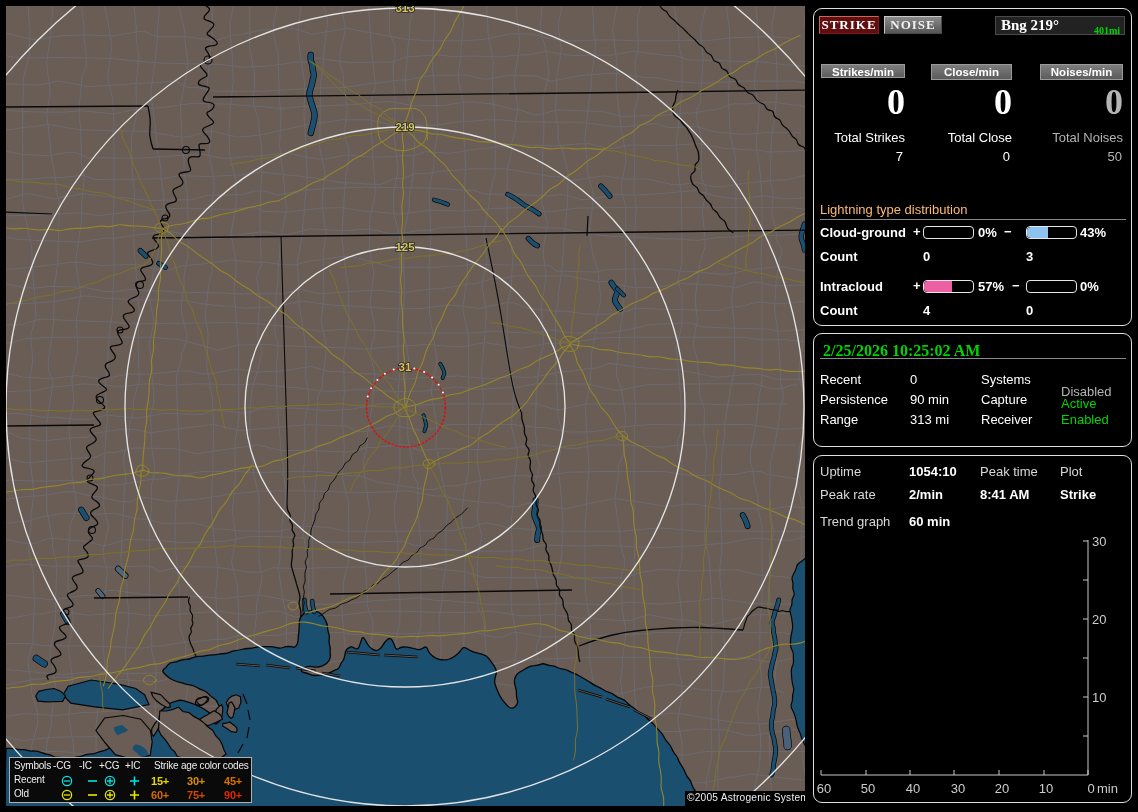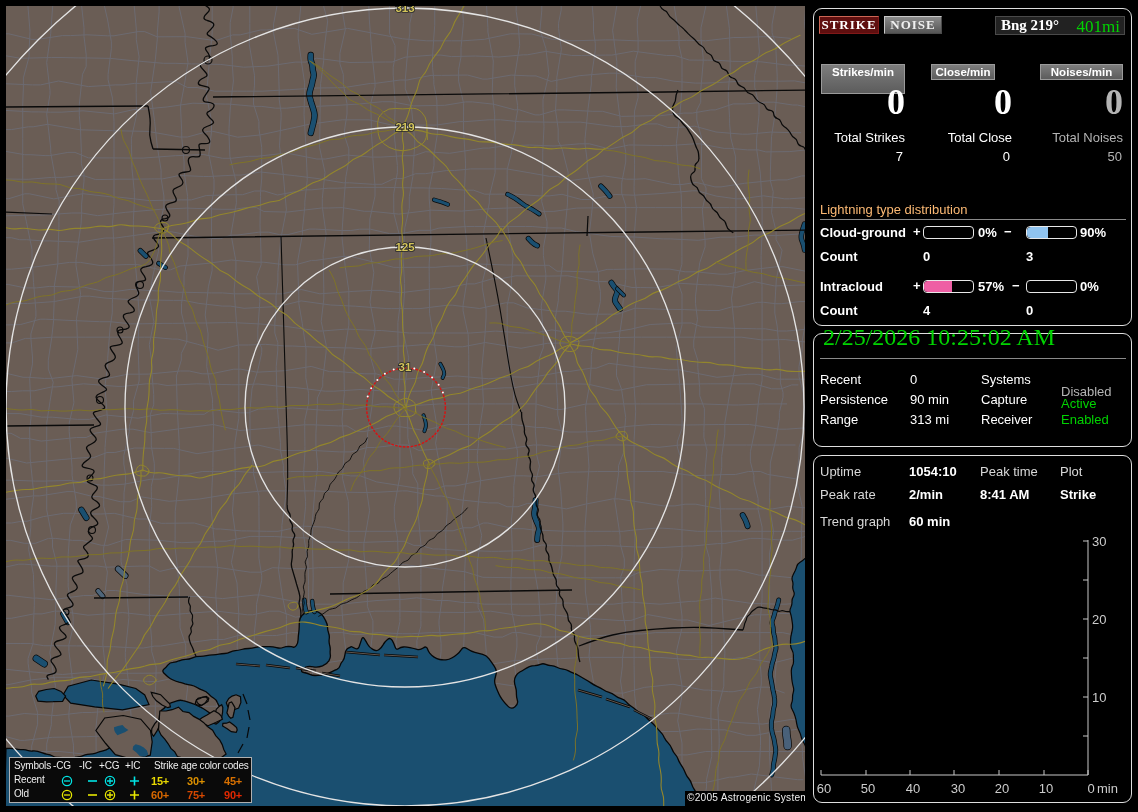--- a/index.html
+++ b/index.html
@@ -343,62 +343,62 @@
 </div>
 
 <div class="box" style="left:813px;top:8px;width:317px;height:316px"></div>
 <div class="box" style="left:813px;top:333px;width:317px;height:112px"></div>
 <div class="box" style="left:813px;top:455px;width:317px;height:346px"></div>
 
 <div class="btn" style="left:819px;top:16px;width:60px;height:18px;background:#5f0f0f;border:1px solid;border-color:#c65 #801818 #801818 #c65;font-size:13px;line-height:16px;letter-spacing:1px;font-family:'Liberation Serif',serif">STRIKE</div>
 <div class="btn" style="left:884px;top:16px;width:58px;height:18px;background:linear-gradient(#8a8a8a,#555);border:1px solid;border-color:#c8c8c8 #4a4a4a #4a4a4a #c8c8c8;font-size:13px;line-height:16px;letter-spacing:1px;font-family:'Liberation Serif',serif;color:#f0f0f0">NOISE</div>
 <div class="abs" style="left:995px;top:16px;width:128px;height:17px;background:#222;border:1px solid #4a4a4a;font-family:'Liberation Serif',serif">
  <span class="abs" style="left:5px;top:0;color:#fff;font-weight:bold;font-size:15px">Bng 219°</span>
- <span class="abs" style="right:4px;top:0;color:#00d400;font-weight:normal;font-size:17px">401mi</span>
+ <span class="abs" style="right:4px;top:8px;color:#00d400;font-weight:bold;font-size:10px">401mi</span>
 </div>
-<div class="btn gb" style="left:821px;top:64px;width:84px;height:30px;font-size:11.5px;line-height:15px">Strikes/min</div>
-<div class="btn gb" style="left:931px;top:64px;width:64px;height:16px;font-size:11.5px;line-height:15px">Close/min</div>
+<div class="btn gb" style="left:821px;top:64px;width:84px;height:14px;font-size:11.5px;line-height:15px">Strikes/min</div>
+<div class="btn gb" style="left:931px;top:64px;width:81px;height:16px;font-size:11.5px;line-height:15px">Close/min</div>
 <div class="btn gb" style="left:1040px;top:64px;width:83px;height:16px;font-size:11.5px;line-height:15px">Noises/min</div>
 <div class="t b r" style="left:805px;top:81px;width:100px;font-size:36px;font-family:'Liberation Serif',serif">0</div>
 <div class="t b r" style="left:912px;top:81px;width:100px;font-size:36px;font-family:'Liberation Serif',serif">0</div>
 <div class="t b r gray" style="left:1023px;top:81px;width:100px;font-size:36px;font-family:'Liberation Serif',serif">0</div>
 <div class="t r" style="left:805px;top:130px;width:100px">Total Strikes</div>
 <div class="t r" style="left:912px;top:130px;width:100px">Total Close</div>
 <div class="t r gray" style="left:1023px;top:130px;width:100px">Total Noises</div>
 <div class="t r" style="left:805px;top:149px;width:98px">7</div>
 <div class="t r" style="left:912px;top:149px;width:98px">0</div>
 <div class="t r gray" style="left:1023px;top:149px;width:99px">50</div>
 <div class="t" style="left:820px;top:202px;color:#fdba74">Lightning type distribution</div>
 <div class="abs" style="left:820px;top:219px;width:306px;height:1px;background:#8a8a8a"></div>
 <div class="t b" style="left:820px;top:225px">Cloud-ground</div>
 <div class="t b" style="left:913px;top:224px">+</div>
 <div class="bar" style="left:923px;top:226px"></div>
 <div class="t b" style="left:978px;top:225px">0%</div>
 <div class="t b" style="left:1004px;top:224px">−</div>
 <div class="bar" style="left:1026px;top:226px">
     <i style="width:43%;background:#8fc3ef"></i>
   </div>
-<div class="t b" style="left:1080px;top:225px">90%</div>
+<div class="t b" style="left:1080px;top:225px">43%</div>
 <div class="t b" style="left:820px;top:249px">Count</div>
 <div class="t b" style="left:923px;top:249px">0</div>
 <div class="t b" style="left:1026px;top:249px">3</div>
 <div class="t b" style="left:820px;top:279px">Intracloud</div>
 <div class="t b" style="left:913px;top:278px">+</div>
 <div class="bar" style="left:923px;top:280px">
     <i style="width:57%;background:#ee5fa4"></i>
   </div>
 <div class="t b" style="left:978px;top:279px">57%</div>
 <div class="t b" style="left:1012px;top:278px">−</div>
 <div class="bar" style="left:1026px;top:280px"></div>
 <div class="t b" style="left:1080px;top:279px">0%</div>
 <div class="t b" style="left:820px;top:303px">Count</div>
 <div class="t b" style="left:923px;top:303px">4</div>
 <div class="t b" style="left:1026px;top:303px">0</div>
 
-<div class="abs" style="left:823px;top:324px;color:#00d400;font-weight:normal;font-size:24px;font-family:'Liberation Serif',serif">2/25/2026 10:25:02 AM</div>
+<div class="abs" style="left:823px;top:342px;color:#00d400;font-weight:bold;font-size:16px;font-family:'Liberation Serif',serif">2/25/2026 10:25:02 AM</div>
 <div class="abs" style="left:820px;top:358px;width:306px;height:1px;background:#8a8a8a"></div>
 <div class="t" style="left:820px;top:372px">Recent</div>
 <div class="t" style="left:910px;top:372px">0</div>
 <div class="t" style="left:981px;top:372px">Systems</div>
 <div class="t gray" style="left:1061px;top:384px">Disabled</div>
 <div class="t" style="left:820px;top:392px">Persistence</div>
 <div class="t" style="left:910px;top:392px">90 min</div>
 <div class="t" style="left:981px;top:392px">Capture</div>
 <div class="t green" style="left:1061px;top:396px">Active</div>
 <div class="t" style="left:820px;top:412px">Range</div>

